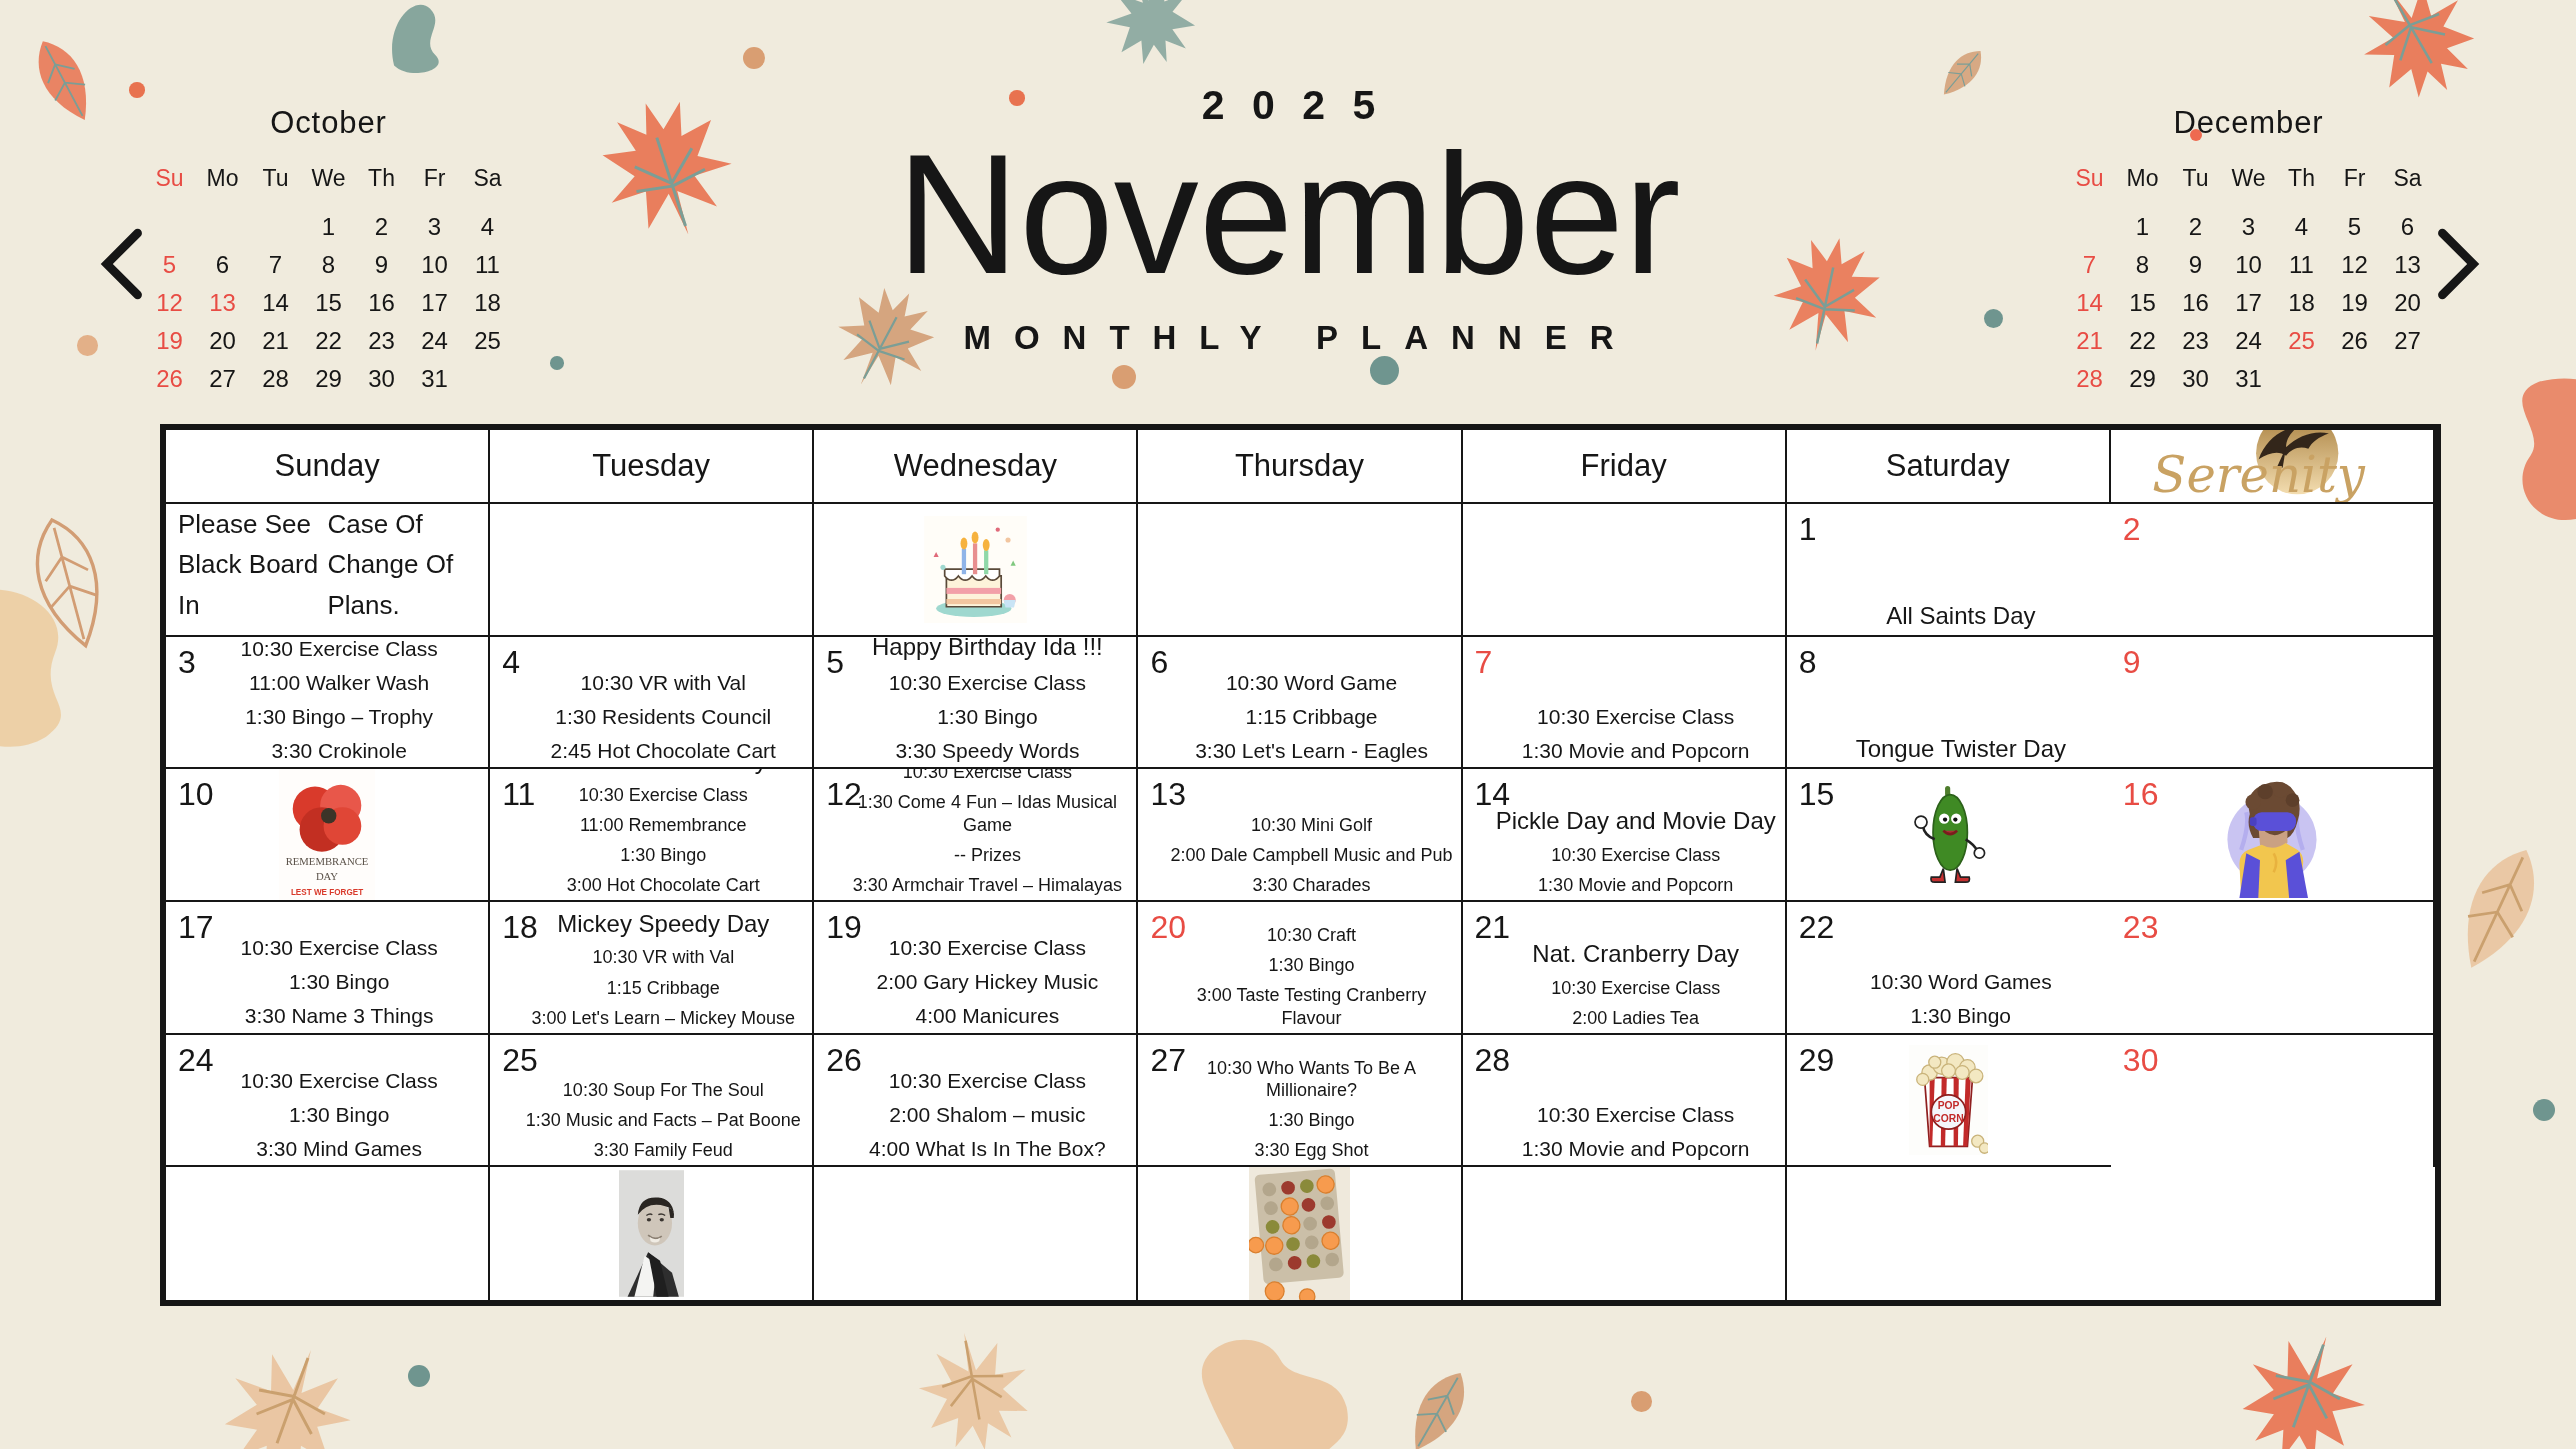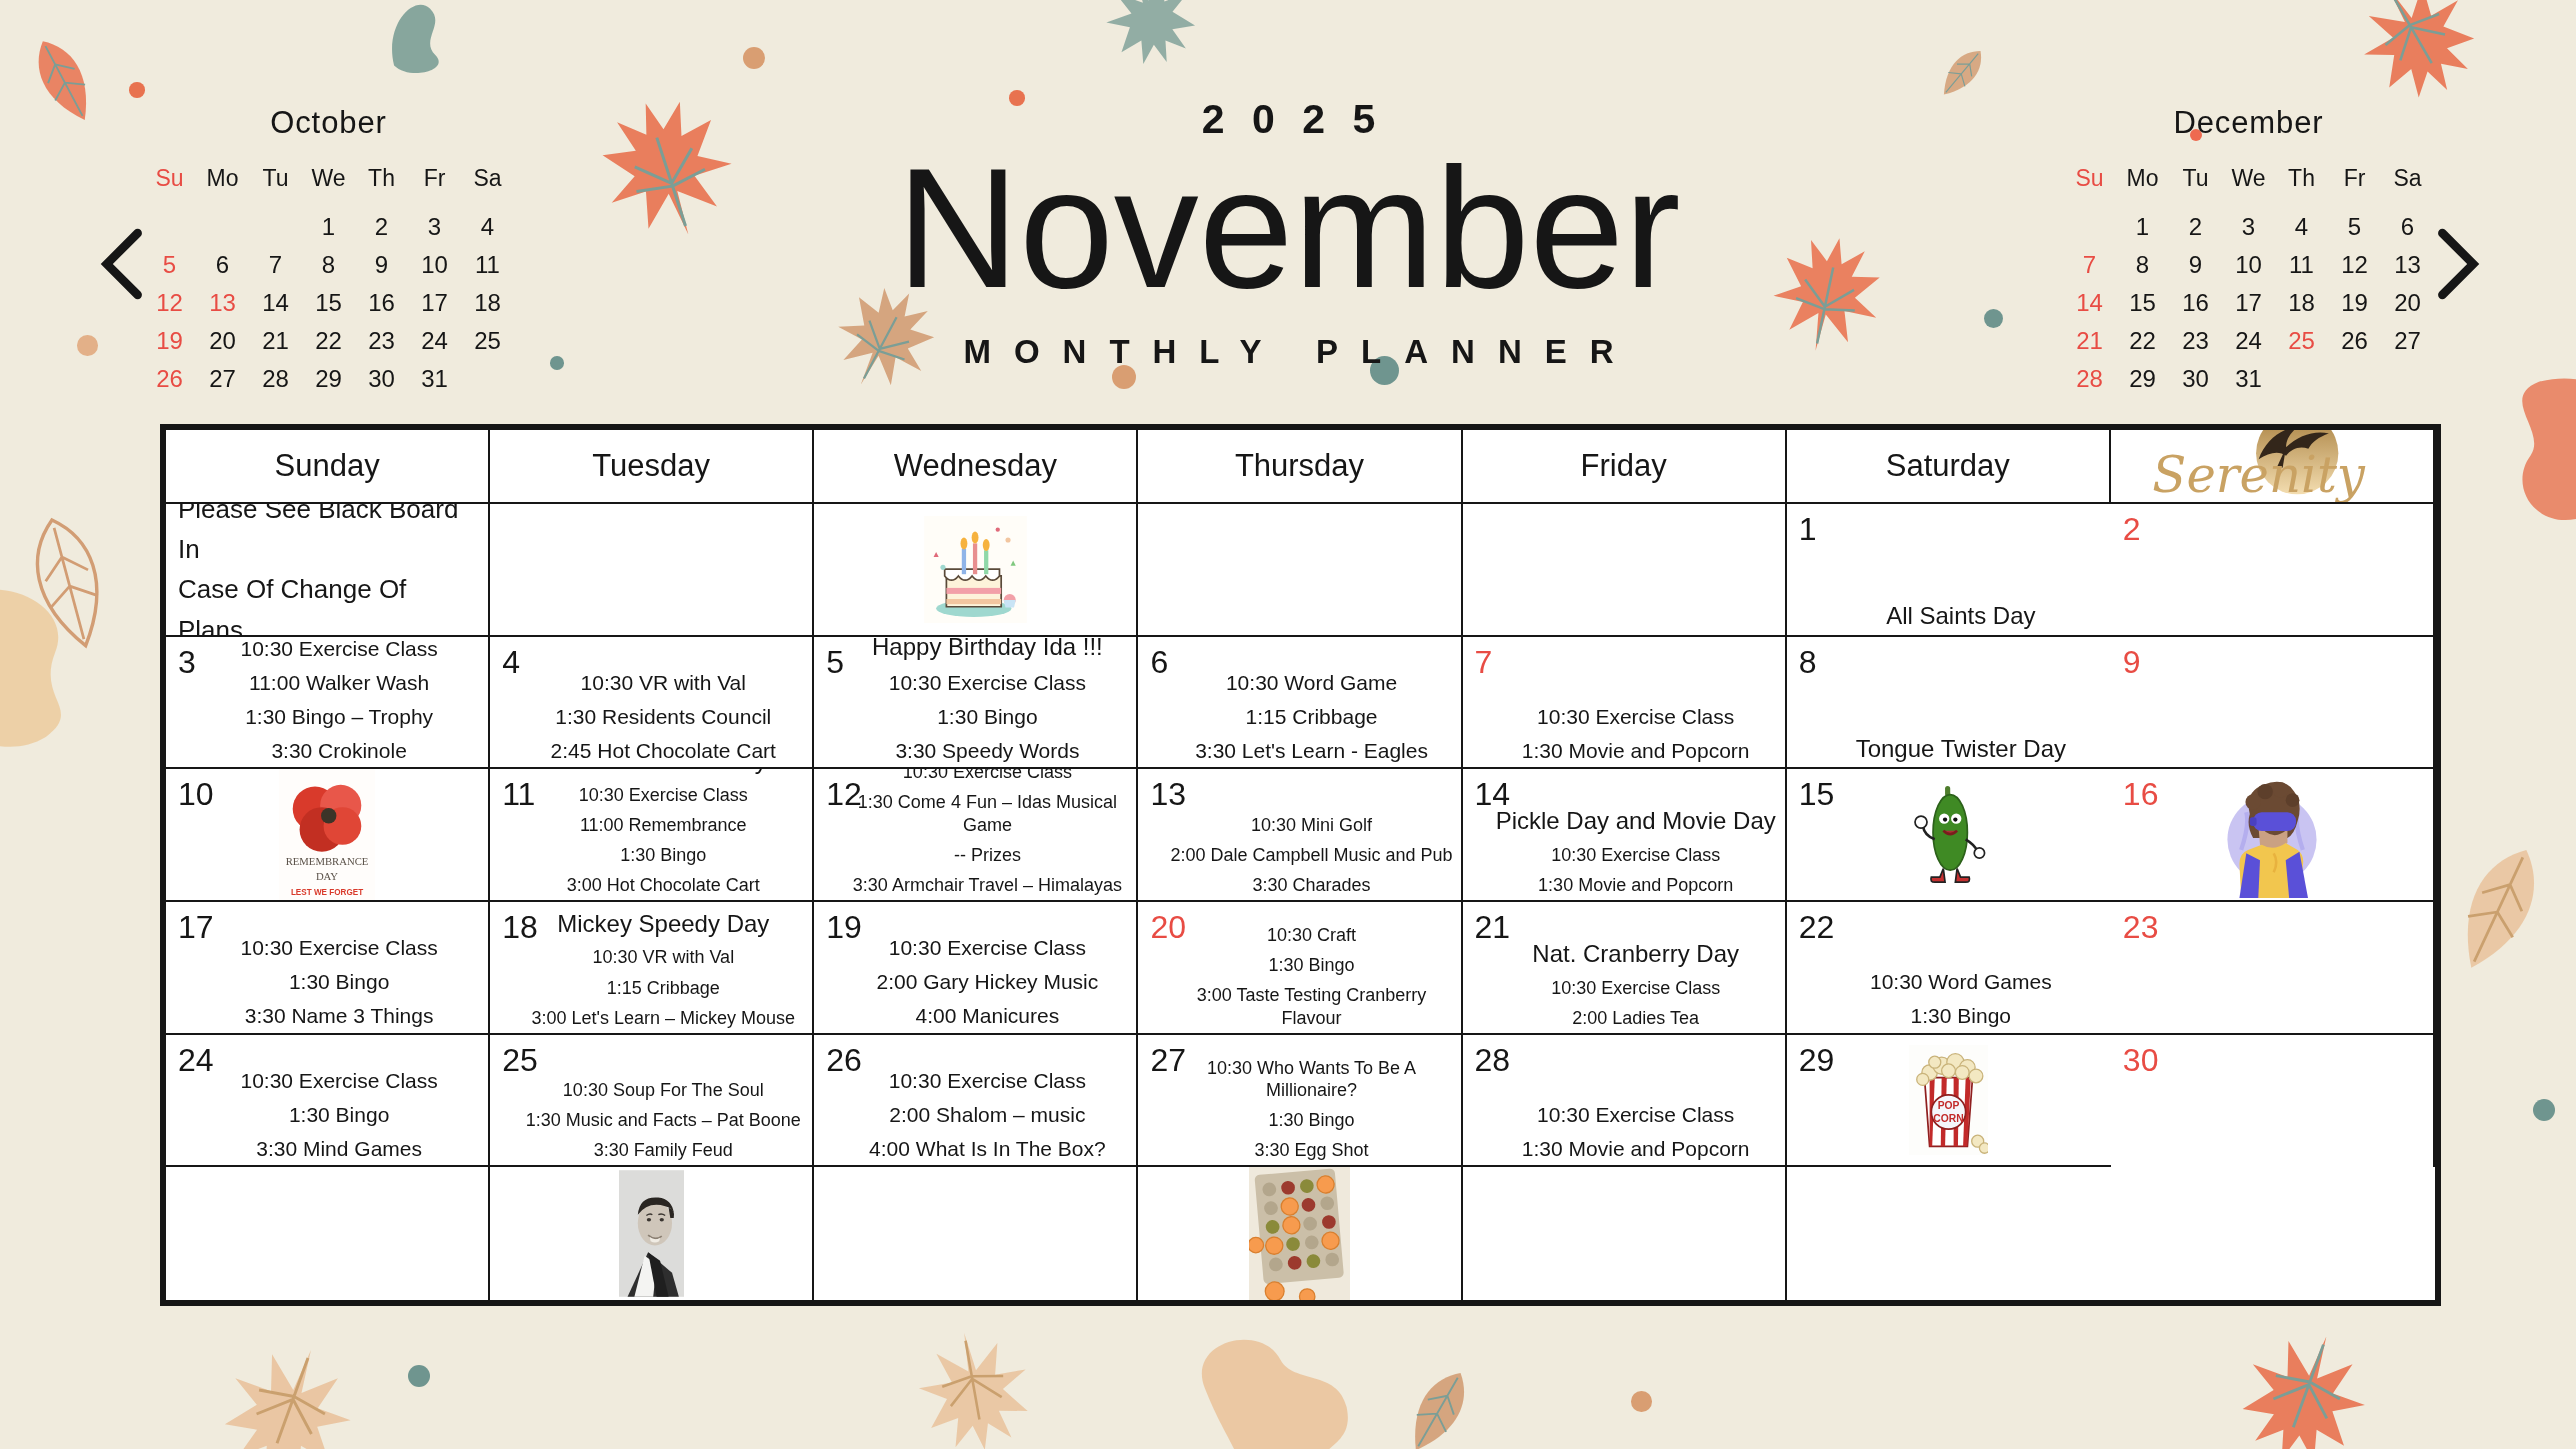--- a/index.html
+++ b/index.html
@@ -17,21 +17,21 @@
   
   .mini { position:absolute; width:369px; text-align:center; }
   .mini-title { font-size:31px; font-weight:400; letter-spacing:0.9px; margin-bottom:24px; }
   .mini-grid { display:grid; grid-template-columns:repeat(7,53px); justify-content:center; }
   .mini-head { font-size:23px; height:48px; font-weight:400; }
   .mini-day  { font-size:24px; height:38px; font-weight:400; }
   .red { color:#e84c44; }
   .nav-arrow { position:absolute; cursor:pointer; }
 
   
-  .title-block { position:absolute; left:859px; top:96px; width:859px; text-align:center; }
+  .title-block { position:absolute; left:859px; top:82px; width:859px; text-align:center; }
   .year { font-size:41px; font-weight:600; letter-spacing:27.5px; text-indent:27.5px; }
   .month { font-size:170px; font-weight:400; line-height:0.98; margin-top:1.7px; }
   .subtitle { font-size:33px; font-weight:700; letter-spacing:23px; text-indent:23px; margin-top:22px; }
 
   
   .cal {
     position:absolute; left:148px; top:424px; width:2281px; height:882px;
     background:#ffffff; border:6.9px solid #161616;
     display:grid; grid-template-columns:repeat(7,1fr);
     grid-template-rows:74px repeat(6,1fr);
@@ -52,21 +52,21 @@
   .daynum { position:absolute; top:6.9px; left:12px; font-size:32px; font-weight:400; z-index:2; }
   .events {
     height:100%; padding:3.4px 6.9px 3.4px 31px;
     display:flex; flex-direction:column; justify-content:flex-end; align-items:center;
     gap:7.7px; text-align:center; font-size:21px; line-height:1.25;
   }
   .events.small { font-size:18px; }
   .evt-title { font-size:24px; }
   .evt { }
   .note {
-    height:100%; padding:0 12px; display:flex; flex-direction:column; justify-content:center;
+    height:100%; padding:0 12px; display:flex; flex-direction:row; justify-content:center;
     font-size:26px; line-height:1.55; text-align:left; font-weight:400;
   }
   .imgwrap { height:100%; display:flex; align-items:center; justify-content:center; }
 </style>
 </head>
 <body>
 
 <svg width="0" height="0" style="position:absolute">
   <defs>
     <path id="maple" d="M50 4 L56 24 L72 10 L66 32 L88 28 L72 48 L92 60 L66 60 L74 84 L52 66 L50 96 L46 66 L26 84 L32 60 L8 60 L28 48 L12 28 L34 32 L28 10 L44 24 Z"></path>

